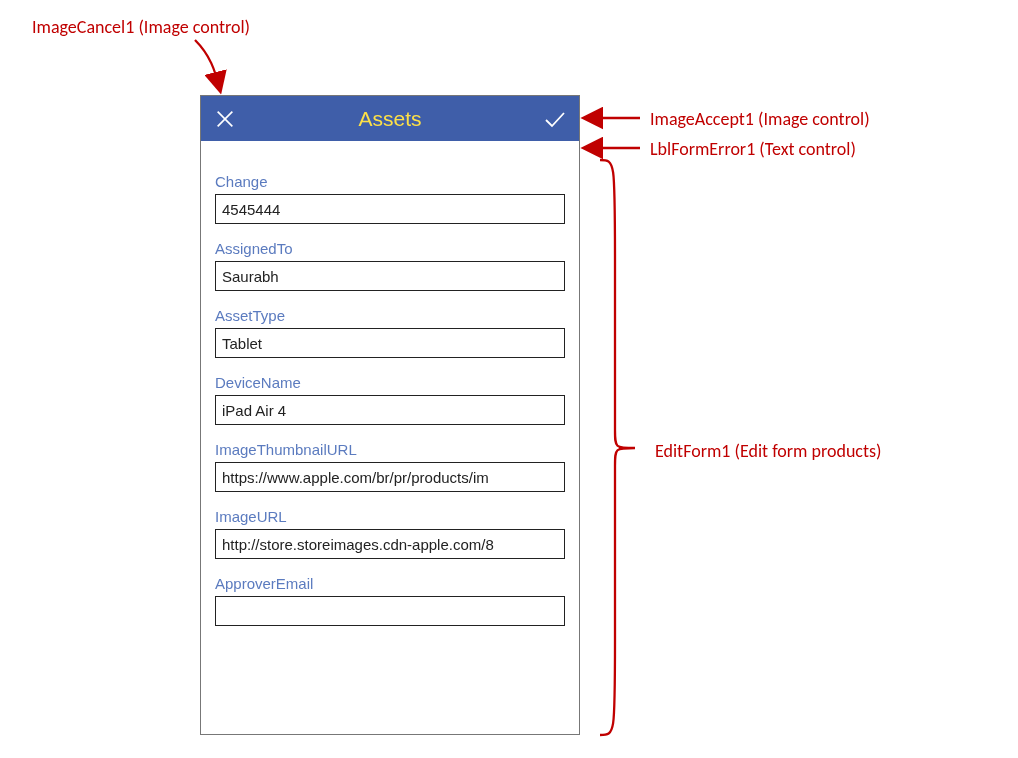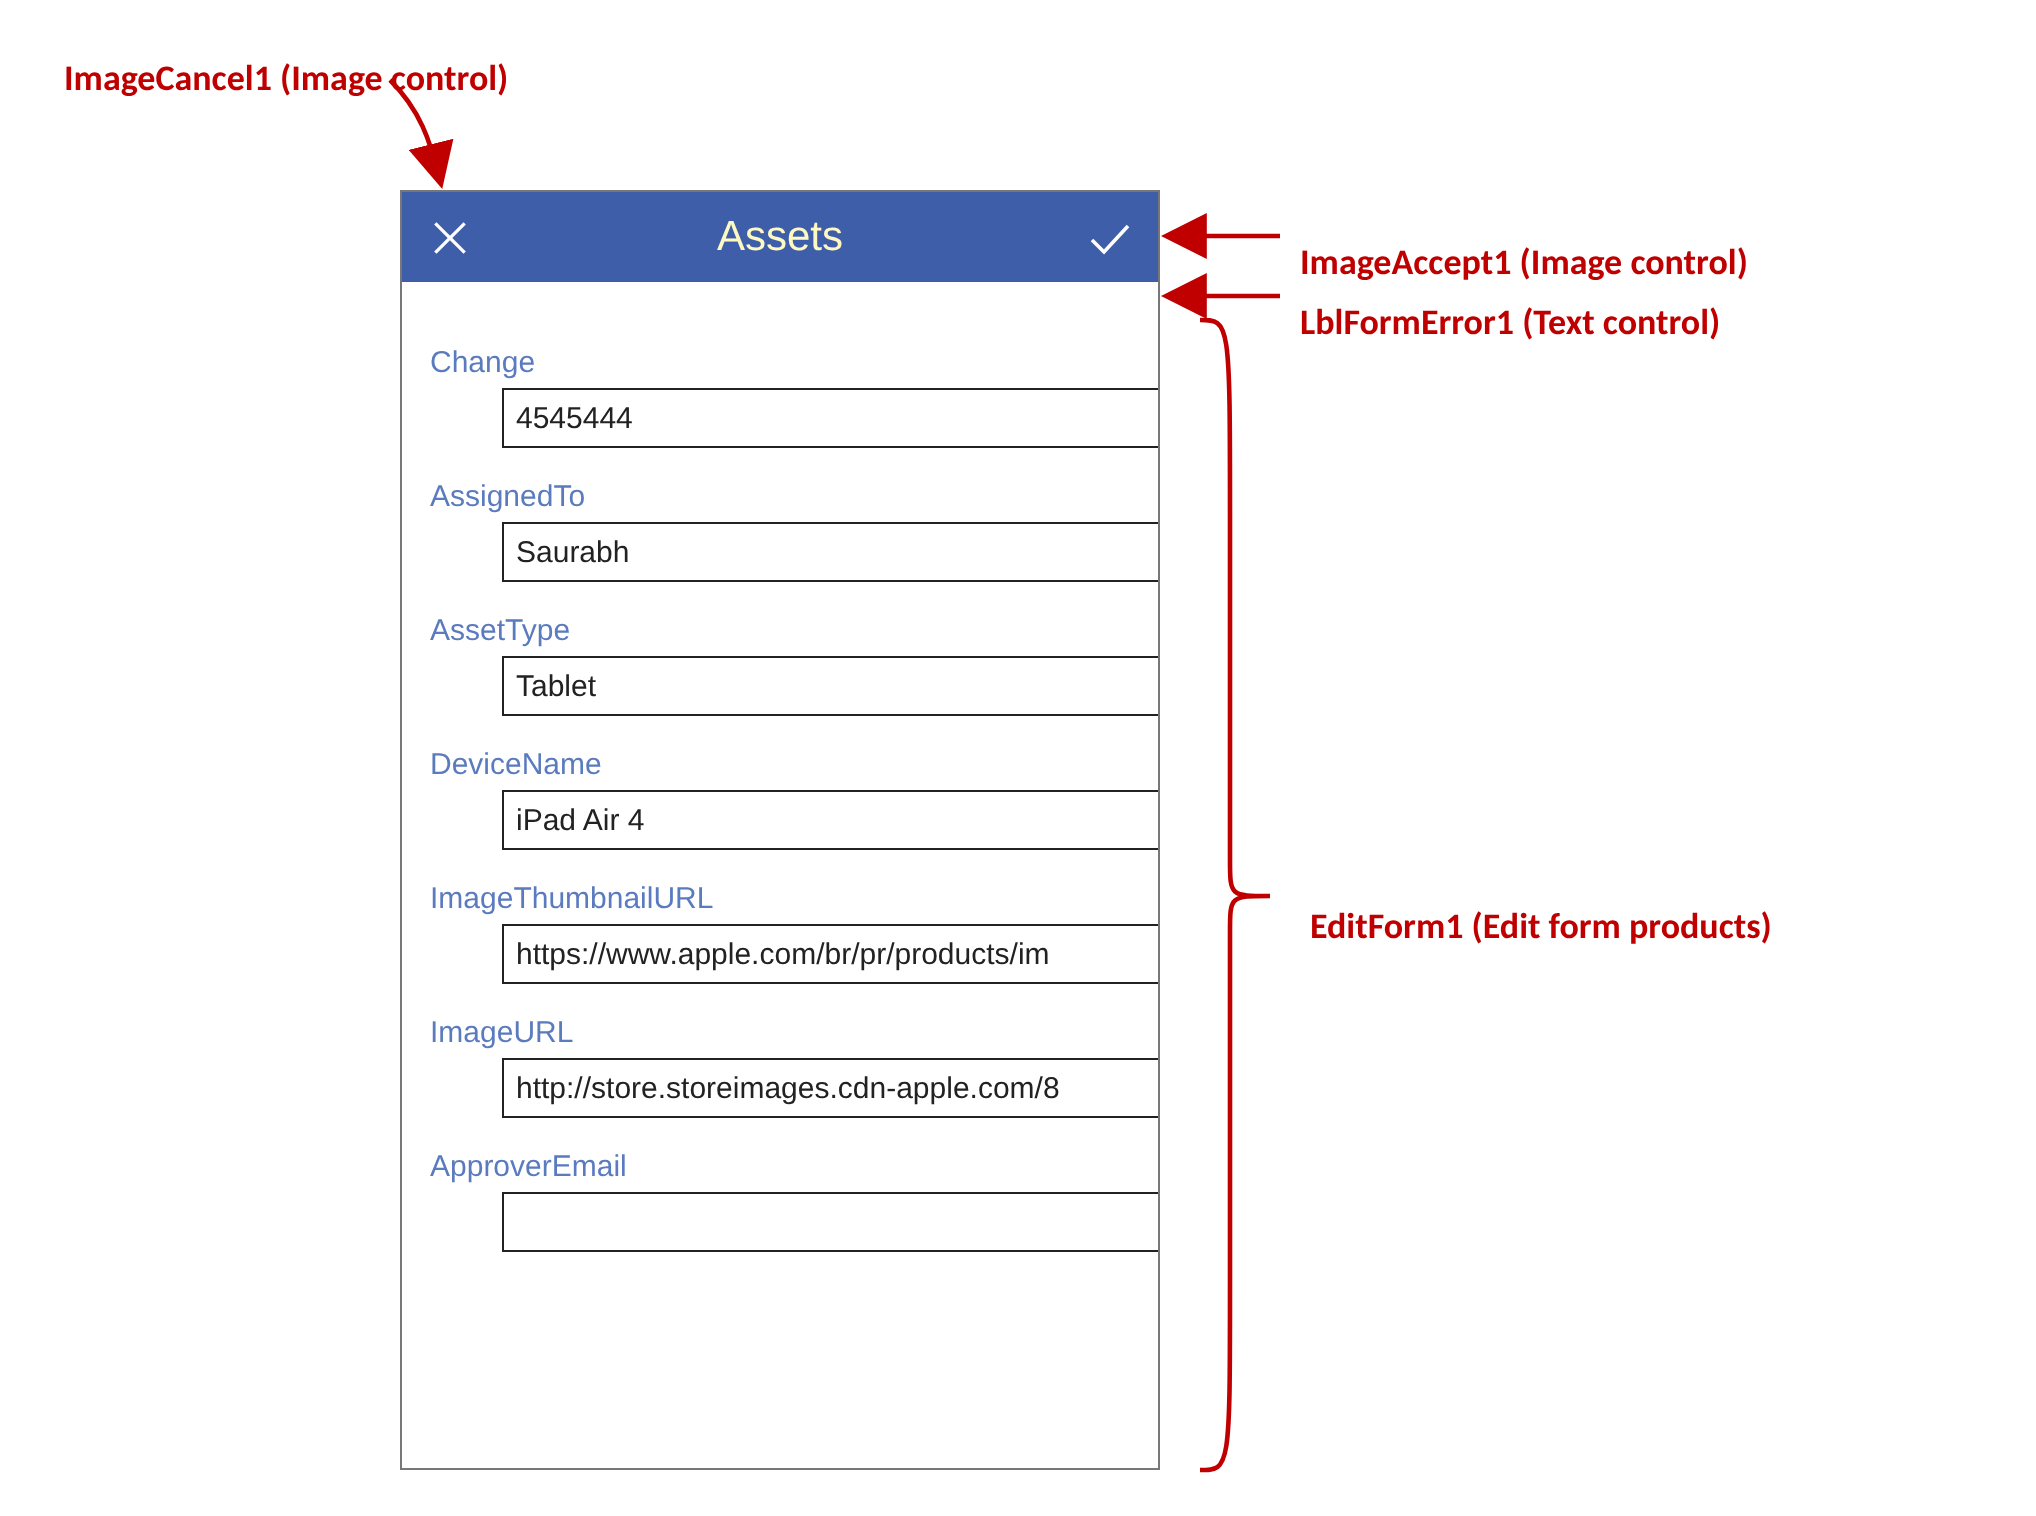--- a/index.html
+++ b/index.html
@@ -7,42 +7,41 @@
     margin: 0;
     font-family: "Segoe UI", Arial, sans-serif;
     background: #fff;
     width: 1018px;
     height: 758px;
     position: relative;
   }
   .annotation {
     position: absolute;
     color: #C00000;
-    font-weight: bold;
+    font-weight: normal;
     font-size: 18px;
     font-family: Calibri, "Segoe UI", Arial, sans-serif;
     white-space: nowrap;
-    margin-top: 12px;
   }
   .app-frame {
     position: absolute;
     left: 200px;
     top: 95px;
     width: 380px;
     height: 640px;
     border: 1.5px solid #777;
     background: #fff;
     overflow: hidden;
   }
   .app-header {
     height: 45px;
     background: #3F5EA9;
     display: flex;
     align-items: center;
-    color: #fef9c3;
+    color: #fde047;
     padding: 0 10px;
   }
   .app-header-title {
     flex: 1;
     text-align: center;
     font-size: 21px;
     font-weight: 400;
   }
   .hdr-icon {
     width: 28px;
@@ -65,21 +64,20 @@
   }
   .field-input {
     width: 100%;
     height: 30px;
     border: 1.3px solid #222;
     padding: 3px 6px;
     font-size: 15px;
     color: #222;
     font-family: inherit;
     background: #fff;
-    margin-left: 36px;
   }
   
   .overlay-svg {
     position: absolute;
     left: 0; top: 0;
     width: 1018px; height: 758px;
     pointer-events: none;
   }
 </style>
 </head>

